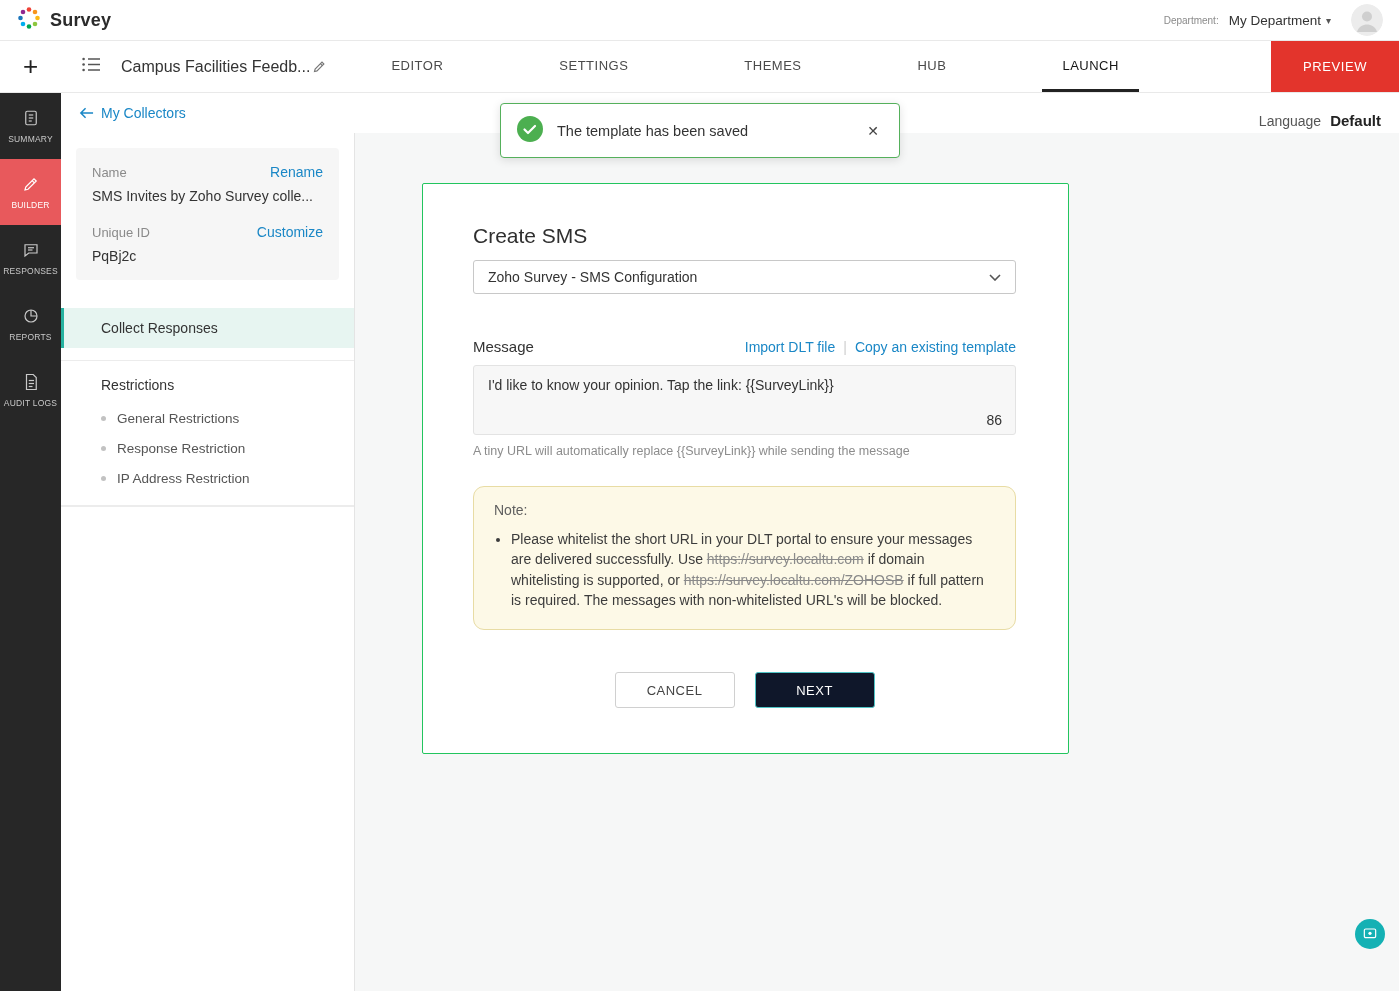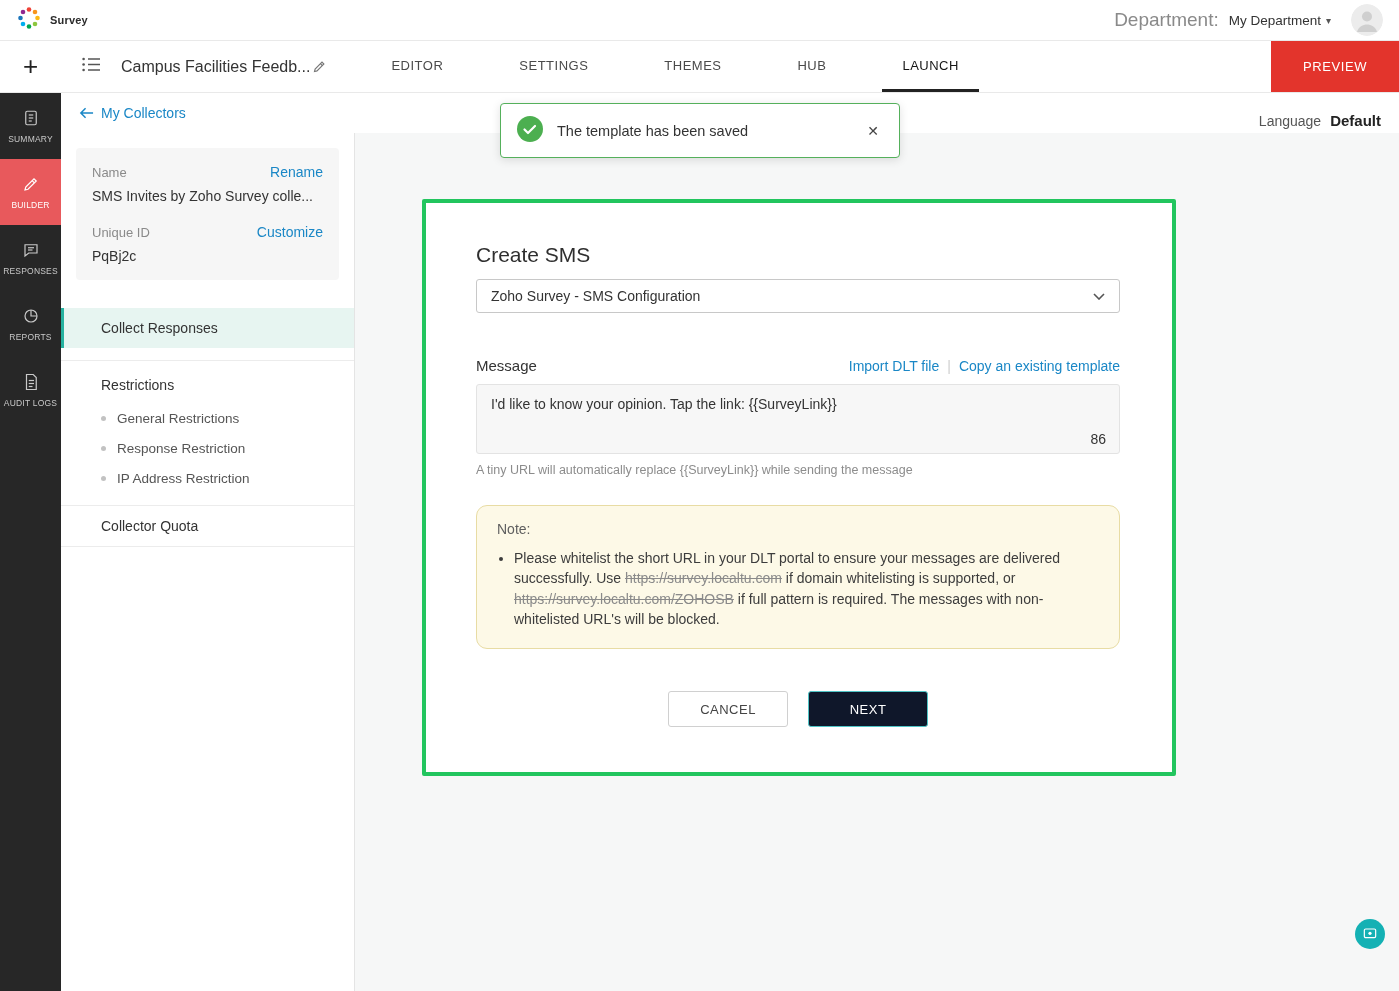--- a/index.html
+++ b/index.html
@@ -4,37 +4,37 @@
 <style>
   * { margin: 0; padding: 0; box-sizing: border-box; }
   html, body { background: #fff; }
   body { font-family: "Liberation Sans", sans-serif; color: #333; }
   .app { position: relative; width: 1399px; height: 991px; background: #fff; overflow: hidden; }
 
   
   .topbar { position: absolute; top: 0; left: 0; right: 0; height: 41px; background: #fff;
             border-bottom: 1px solid #e9e9e9; display: flex; align-items: center; padding: 0 16px; z-index: 10; }
   .brand { display: flex; align-items: center; gap: 8px; cursor: pointer; }
-  .brand-text { font-size: 11px; font-weight: 700; color: #2b2b2b; letter-spacing: .2px; }
+  .brand-text { font-size: 18px; font-weight: 700; color: #2b2b2b; letter-spacing: .2px; }
   .topbar-right { margin-left: auto; display: flex; align-items: center; gap: 10px; }
-  .dept-label { font-size: 19px; color: #8a8a8a; }
+  .dept-label { font-size: 10px; color: #8a8a8a; }
   .dept-value { font-size: 13.5px; color: #333; display: flex; align-items: center; gap: 5px; cursor: pointer; }
   .caret { font-size: 10px; color: #555; }
   .avatar { width: 32px; height: 32px; border-radius: 50%; overflow: hidden; margin-left: 10px; cursor: pointer; }
 
   
   .toolbar { position: absolute; top: 41px; left: 0; right: 0; height: 52px; background: #fff;
              border-bottom: 1px solid #e9e9e9; display: flex; align-items: stretch; z-index: 9; }
   .plus-cell { width: 61px; display: flex; align-items: center; justify-content: center;
                font-size: 26px; font-weight: 300; color: #222; cursor: pointer; }
   .list-cell { width: 60px; display: flex; align-items: center; justify-content: center; cursor: pointer; }
   .title-cell { display: flex; align-items: center; gap: 2px; padding-right: 26px; max-width: 300px; }
   .survey-title { font-size: 16px; color: #333; white-space: nowrap; overflow: hidden; text-overflow: ellipsis; max-width: 230px; }
   .edit-pencil { display: flex; align-items: center; cursor: pointer; }
-  .tabs { display: flex; align-items: stretch; }
+  .tabs { display: flex; align-items: stretch; gap: 40px; }
   .tab { display: flex; align-items: center; padding: 0 20px; margin: 0 18px; font-size: 13px; letter-spacing: .5px;
          color: #4a4a4a; cursor: pointer; border-bottom: 3px solid transparent; }
   .tab.active { color: #161616; border-bottom-color: #222; font-weight: 500; }
   .toolbar-spacer { flex: 1; }
   .preview-btn { width: 128px; background: #e3342c; color: #fff; font-size: 13px; letter-spacing: .6px;
                  display: flex; align-items: center; justify-content: center; border: none; cursor: pointer; }
 
   
   .rail { position: absolute; top: 93px; left: 0; bottom: 0; width: 61px; background: #272727; z-index: 8; }
   .rail-item { height: 66px; display: flex; flex-direction: column; align-items: center; justify-content: center;
@@ -72,22 +72,22 @@
   .nav-item.active { background: #e7f5f1; border-left: 3px solid #27b2a0; padding-left: 37px; }
   .panel-divider { border: none; border-top: 1px solid #ececec; }
   .section-label { padding: 16px 0 10px 40px; font-size: 14px; color: #333; }
   .sub-item { height: 30px; display: flex; align-items: center; gap: 11px; padding-left: 40px;
               font-size: 13.5px; color: #555; cursor: pointer; }
   .bullet-dot { width: 5px; height: 5px; border-radius: 50%; background: #c2c2c2; flex: 0 0 auto; }
   .panel-nav .spacer-sm { height: 12px; }
 
   
   .main { position: absolute; top: 133px; left: 355px; right: 0; bottom: 0; background: #f6f7f7; z-index: 4; }
-  .card { position: absolute; left: 67px; top: 66px; width: 754px; background: #fff;
-          border: 4px solid #22c55e; border-radius: 2px; padding: 40px 52px 45px 50px; }
+  .card { position: absolute; left: 67px; top: 50px; width: 647px; background: #fff;
+          border: 1px solid #22c55e; border-radius: 2px; padding: 40px 52px 45px 50px; }
   .card-title { font-size: 21px; font-weight: 500; color: #2f2f2f; }
   .field-label { font-size: 15px; color: #333; margin-top: 32px; }
   .select-box { margin-top: 12px; height: 34px; border: 1px solid #c8c8c8; border-radius: 3px;
                 display: flex; align-items: center; padding: 0 14px; cursor: pointer; background: #fff; }
   .select-text { font-size: 14px; color: #333; }
   .select-box svg { margin-left: auto; }
   .message-row { margin-top: 28px; display: flex; align-items: baseline; }
   .message-links { margin-left: auto; display: flex; align-items: baseline; gap: 8px; font-size: 14px; }
   .msg-link { color: #1a87c6; cursor: pointer; }
   .link-sep { color: #cfcfcf; }
@@ -278,21 +278,20 @@
       <div class="sub-item">
         <span class="bullet-dot"></span>
         <span>Response Restriction</span>
       </div>
       <div class="sub-item">
         <span class="bullet-dot"></span>
         <span>IP Address Restriction</span>
       </div>
       <div class="spacer-sm"></div>
       <hr class="panel-divider">
-      <div class="nav-item">Collector Quota</div>
       <hr class="panel-divider">
     </div>
   </aside>
 
   <main class="main">
     <section class="card">
       <h1 class="card-title">Create SMS</h1>
 
       <div class="select-box">
         <span class="select-text">Zoho Survey - SMS Configuration</span>

